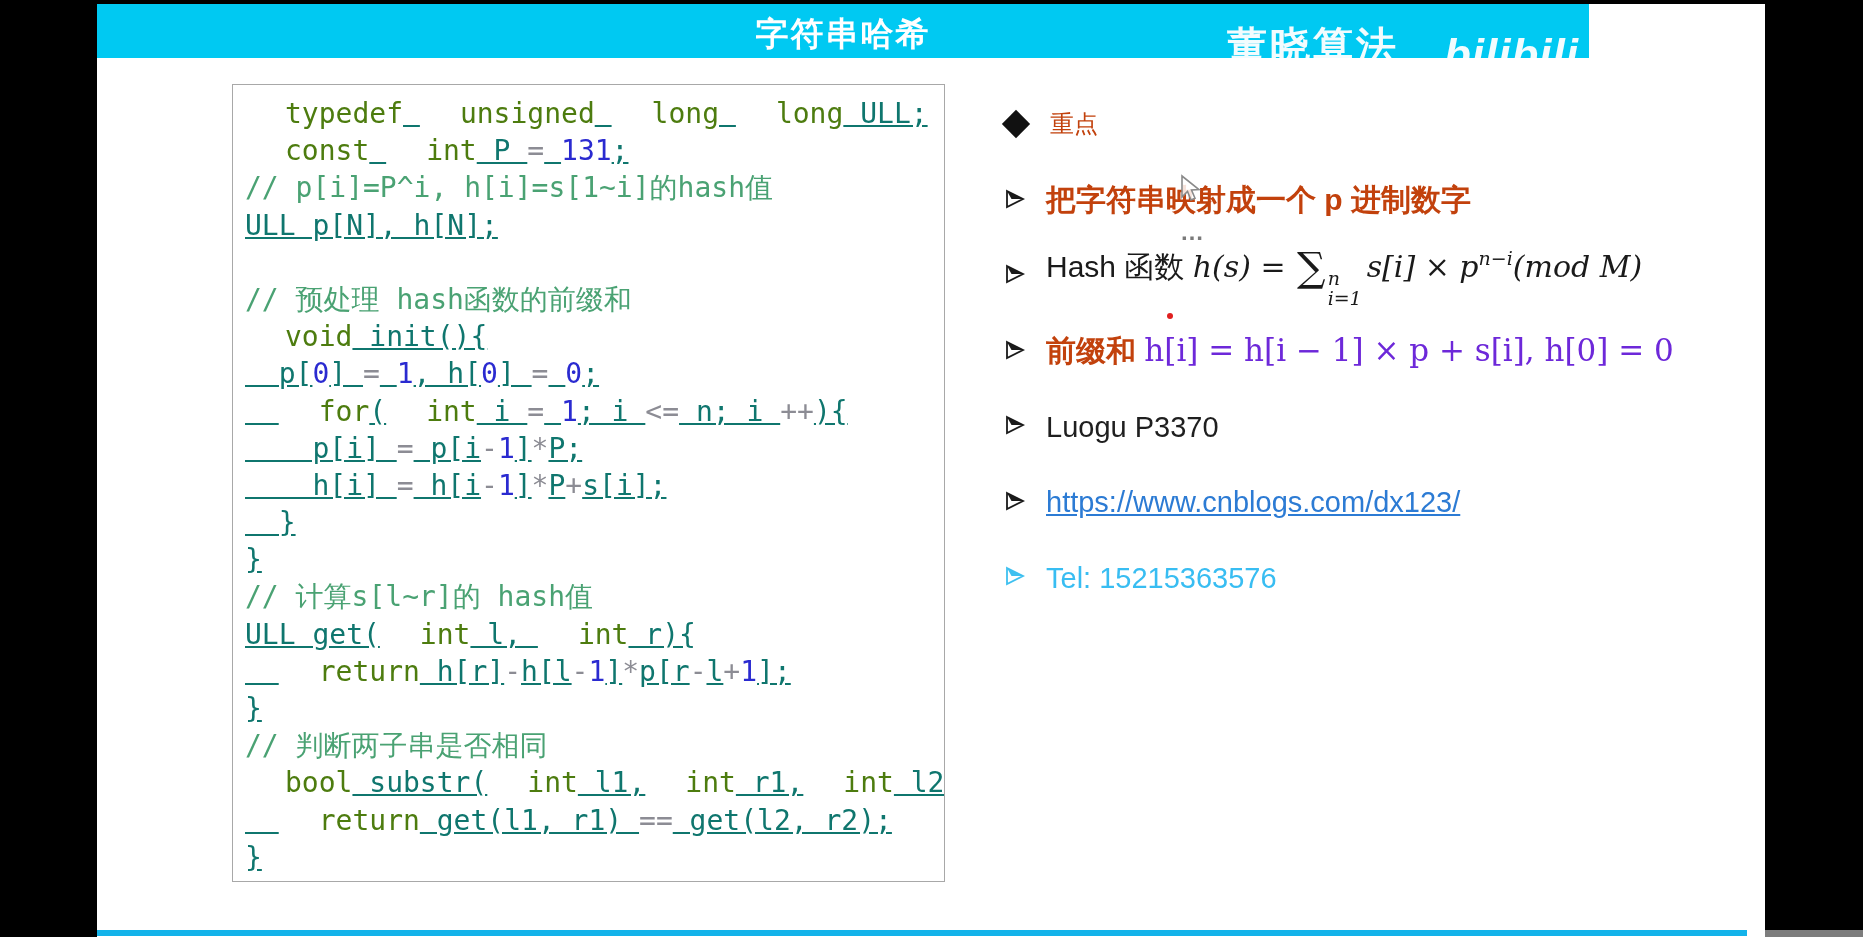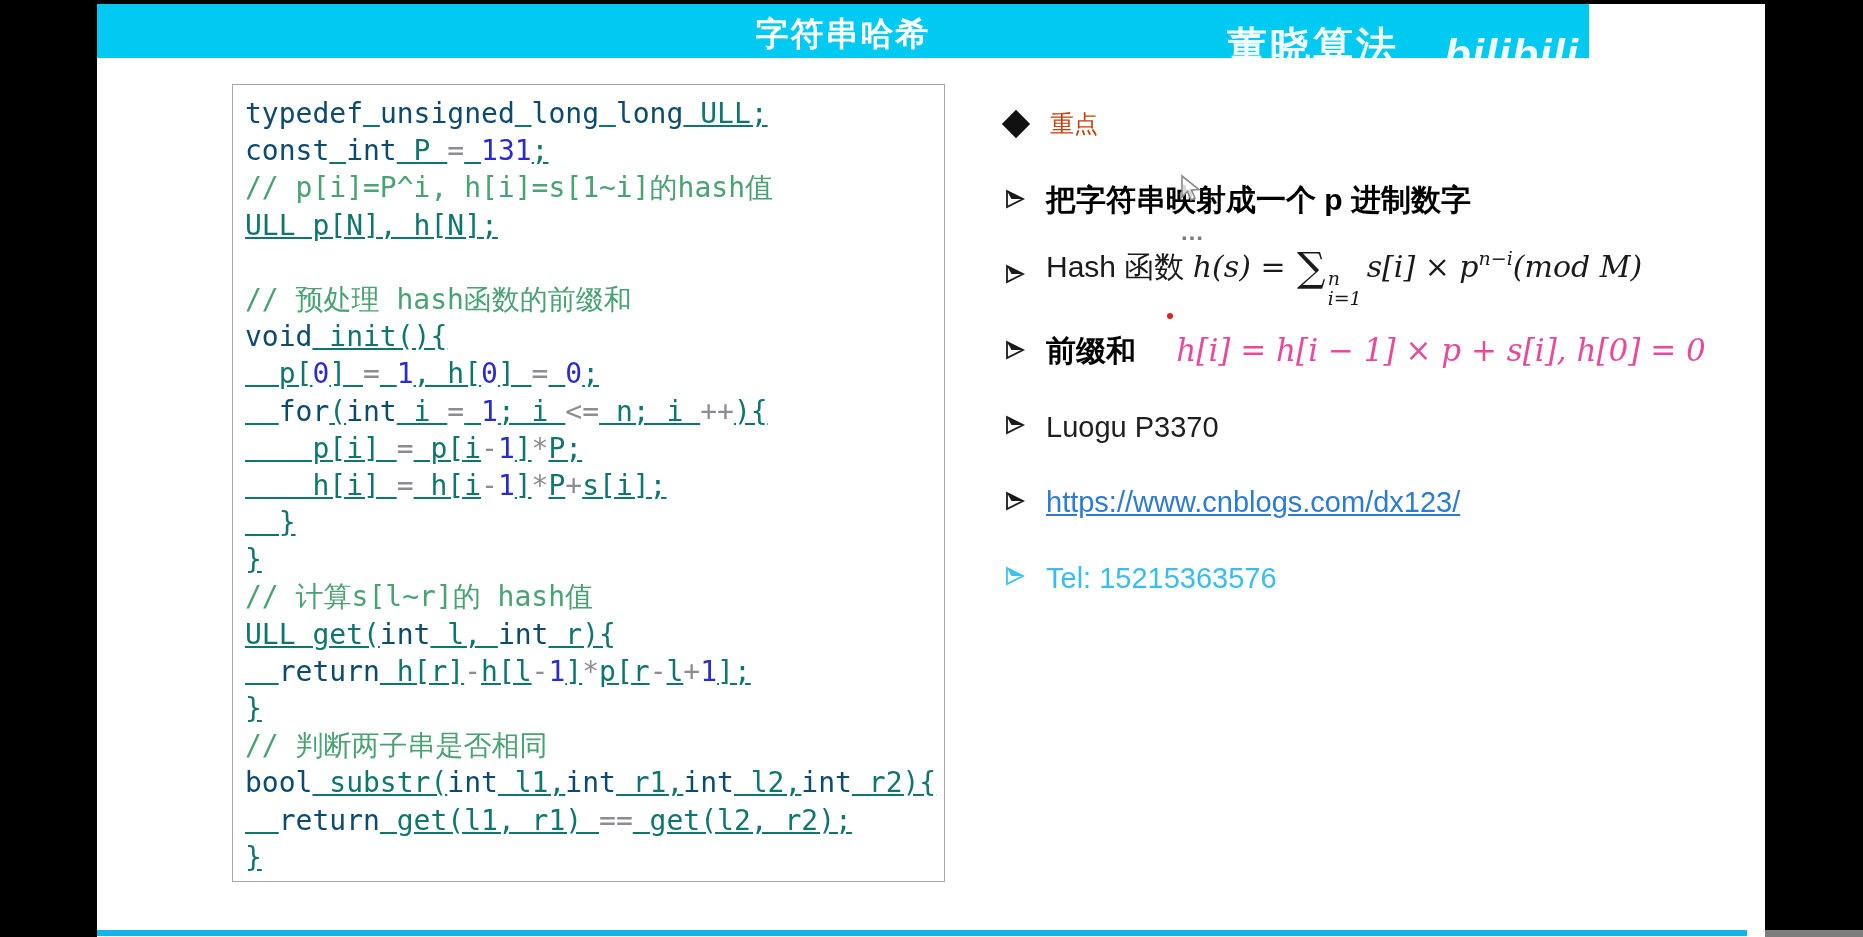--- a/index.html
+++ b/index.html
@@ -27,41 +27,41 @@
             overflow:hidden; }
   .logo-echo span { position:relative; top:-42px; display:inline-block; color:#dfdfdf;
             font-size:44px; font-weight:bold; font-style:italic; letter-spacing:1px; }
 
   
   .code-box { position:absolute; left:232px; top:84px; width:713px; height:798px;
               border:1.5px solid #a8a8a8; background:#ffffff; overflow:hidden; }
   .code { padding:10px 0 0 12px; font-family:"DejaVu Sans Mono","Liberation Mono",monospace;
           font-size:28px; line-height:37.2px; }
   .code-line { height:37.2px; white-space:pre; }
-  .ck { color:#0c4a6e; }            
+  .ck { color:#4d7c0f;margin-left:40px; }            
   .cn { color:#2a2ad0; }            
   .cc { color:#4aa273; }            
   .co { color:#8c8c94; }            
   .cp { color:#0f766e;text-decoration:underline; }            
 
   
   .notes-heading { position:absolute; left:1006px; top:108px; display:flex; align-items:center; gap:24px; }
   .diamond { width:20px; height:20px; background:#111; transform:rotate(45deg); }
   .heading-text { font-size:24px; font-weight:normal; color:#c2410c; }
 
   .bullets { position:absolute; left:1004px; top:163px; width:760px; }
   .bullet-row { display:flex; align-items:center; gap:20px; height:75.5px; }
   .bullet-content { white-space:nowrap; }
 
   .zh    { font-size:30px; color:#1a1a1a; }
-  .zhb   { font-size:30px; font-weight:bold; color:#000000;text-align:right; }
+  .zhb   { font-size:30px; font-weight:bold; color:#c2410c;text-align:right; }
   .math  { font-family:"DejaVu Serif","Liberation Serif",serif; font-style:italic;
            font-size:30px; color:#1a1a1a; }
-  .mathred { font-family:"DejaVu Serif","Liberation Serif",serif; font-style:italic;
-           font-size:31px; color:#ec4899;margin-left:32px; }
+  .mathred { font-family:"DejaVu Serif","Liberation Serif",serif; 
+           font-size:31px; color:#6d28d9; }
   .plain { font-size:29px; color:#1f1f1f; }
   .link  { font-size:29px; color:#2c7bd4; text-decoration:underline; }
   .cyan  { font-size:29px; color:#38bdf2; }
   .sum   { font-size:40px; font-style:normal; margin:0 2px; vertical-align:-4px; }
   sup.math, sup.mathred { font-size:19px; vertical-align:12px; }
   .supsub { display:inline-flex; flex-direction:column; align-items:flex-start;
             font-size:19px; line-height:1.05; vertical-align:-8px; margin-right:5px; }
 
   
   .ellipsis { position:absolute; left:1180px; top:218px; color:#7a7a7a;

